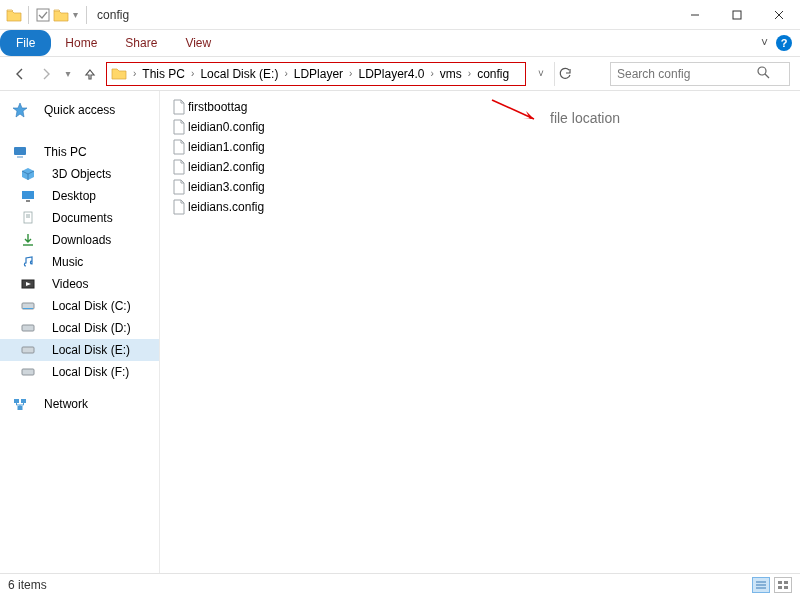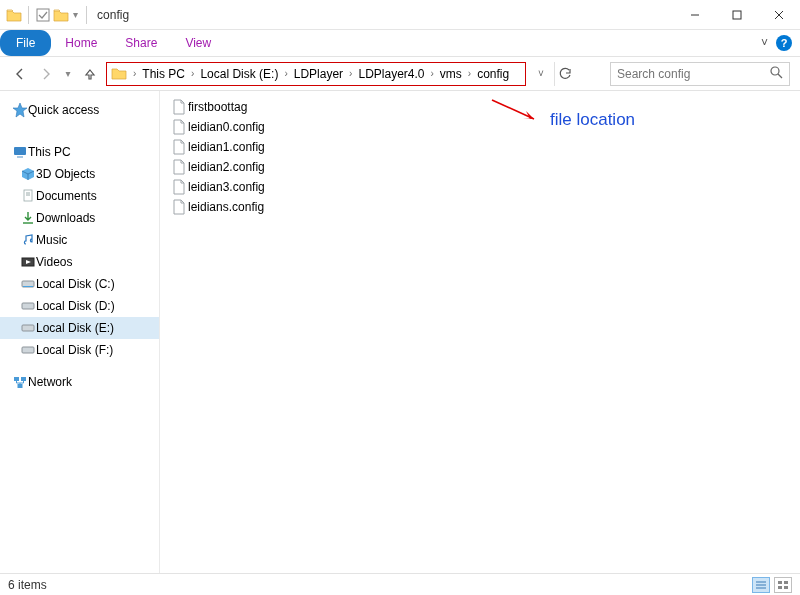--- a/index.html
+++ b/index.html
@@ -11,52 +11,52 @@
   .titlebar .folder-ico { width: 16px; height: 14px; display: inline-block; }
   .titlebar .title { margin-left: 6px; font-size: 12px; color: #333; }
   .titlebar .spacer { flex: 1; }
   .winbtn { width: 42px; height: 30px; display: flex; align-items: center; justify-content: center; color: #555; }
   .divider-v { width: 1px; height: 18px; background: #cfcfcf; margin: 0 4px; display: inline-block; }
 
   
   .ribbon { height: 27px; display: flex; align-items: stretch; border-bottom: 1px solid #e3e3e3; }
   .ribbon .tab { padding: 0 14px; display: flex; align-items: center; font-size: 12px; }
   .ribbon .tab.file { background: #1979ca; color: #fff; padding: 0 16px; border-radius: 11px; }
-  .ribbon .tab.plain { color: #a21caf; }
+  .ribbon .tab.plain { color: #7f1d1d; }
   .ribbon .right { margin-left: auto; display: flex; align-items: center; padding-right: 8px; gap: 8px; }
   .help-circle { width: 16px; height: 16px; border-radius: 50%; background: #0078d4; color: #fff; display: flex; align-items: center; justify-content: center; font-size: 11px; font-weight: bold; }
 
   
   .navrow { height: 34px; display: flex; align-items: center; padding: 0 10px; gap: 6px; border-bottom: 1px solid #e3e3e3; }
   .navarrow { width: 20px; height: 20px; display: flex; align-items: center; justify-content: center; color: #888; }
   .addressbox { flex: 1; height: 24px; border: 1px solid #d00000; display: flex; align-items: center; padding: 0 4px; gap: 4px; max-width: 420px; }
   .addr-crumb { display: flex; align-items: center; gap: 2px; color: #000; font-size: 12px; white-space: nowrap; }
   .chev-small { color: #6b6b6b; font-size: 10px; padding: 0 2px; }
   .addr-post { display: flex; align-items: center; gap: 10px; margin-left: 6px; }
   .refresh-btn { width: 22px; height: 24px; display: flex; align-items: center; justify-content: center; color: #555; border-left: 1px solid #e0e0e0; }
-  .searchbox { margin-left: auto; width: 180px; height: 24px; border: 1px solid #d0d0d0; display: flex; align-items: center; padding: 0 6px; justify-content: space-between; }
+  .searchbox { margin-left: auto; width: 180px; height: 24px; border: 1px solid #d0d0d0; display: flex; align-items: center; padding: 0 6px; }
   .searchbox input { border: 0; outline: 0; font-size: 12px; width: 140px; color: #000; }
   .searchbox input::placeholder { color: #757575; }
   .search-ico { color: #666; }
 
   
   .main { display: flex; height: calc(595px - 30px - 27px - 34px - 22px); }
   .sidebar { width: 160px; border-right: 1px solid #eaeaea; padding-top: 8px; font-size: 12px; overflow: hidden; }
-  .sb-item { display: flex; align-items: center; padding: 3px 6px 3px 20px; gap: 0; color: #000; white-space: nowrap; }
+  .sb-item { display: flex; align-items: center; padding: 3px 6px 3px 20px; gap: 16px; color: #000; white-space: nowrap; }
   .sb-item.top { padding-left: 12px; }
   .sb-item.selected { background: #d9eaf7; }
   .sb-gap { height: 10px; }
   .sb-ico { width: 16px; height: 16px; display: inline-block; flex-shrink: 0; }
 
   .content { flex: 1; position: relative; padding: 6px 0 0 8px; }
   .file-row { display: flex; align-items: center; gap: 2px; padding: 2px 4px; font-size: 12px; color: #000; }
   .file-ico { width: 14px; height: 16px; }
 
   .annotation-arrow { position: absolute; left: 330px; top: 6px; pointer-events: none; }
-  .annotation-text { position: absolute; left: 390px; top: 19px; color: #1d4ed8; font-size: 17px; }
+  .annotation-text { position: absolute; left: 390px; top: 19px; color: #737373; font-size: 14px; }
 
   
   .statusbar { height: 22px; border-top: 1px solid #e3e3e3; display: flex; align-items: center; padding: 0 8px; font-size: 12px; color: #333; }
   .statusbar .right { margin-left: auto; display: flex; gap: 4px; }
   .viewbtn { width: 18px; height: 16px; border: 1px solid #c0c0c0; display: flex; align-items: center; justify-content: center; }
   .viewbtn.active { background: #cce4f7; border-color: #7ab6e8; }
 </style>
 </head>
 <body>
 
@@ -194,20 +194,27 @@
     </div>
     <div class="sb-item">
         <span class="sb-ico"><svg viewBox="0 0 16 16">
             <path d="M8 2 L14 5 L14 11 L8 14 L2 11 L2 5 Z" fill="#5fb0e8"></path>
             <path d="M2 5 L8 8 L14 5 M8 8 L8 14" stroke="#2d6fa5" stroke-width="0.7" fill="none"></path>
           </svg></span>
         <span>3D Objects</span>
       </div>
     <div class="sb-item">
         <span class="sb-ico"><svg viewBox="0 0 16 16">
+            <rect x="2" y="3" width="12" height="8" fill="#3a93da"></rect>
+            <rect x="6" y="12" width="4" height="2" fill="#888"></rect>
+          </svg></span>
+        <span>Desktop</span>
+      </div>
+    <div class="sb-item">
+        <span class="sb-ico"><svg viewBox="0 0 16 16">
             <rect x="4" y="2" width="8" height="11" fill="#fff" stroke="#9aa" stroke-width="0.8"></rect>
             <line x1="6" y1="5" x2="10" y2="5" stroke="#9aa"></line>
             <line x1="6" y1="7" x2="10" y2="7" stroke="#9aa"></line>
           </svg></span>
         <span>Documents</span>
       </div>
     <div class="sb-item">
         <span class="sb-ico"><svg viewBox="0 0 16 16">
             <path d="M8 2 L8 9 M5 7 L8 10 L11 7" stroke="#2f8f3a" stroke-width="1.4" fill="none"></path>
             <line x1="3" y1="13" x2="13" y2="13" stroke="#2f8f3a" stroke-width="1.4"></line>

